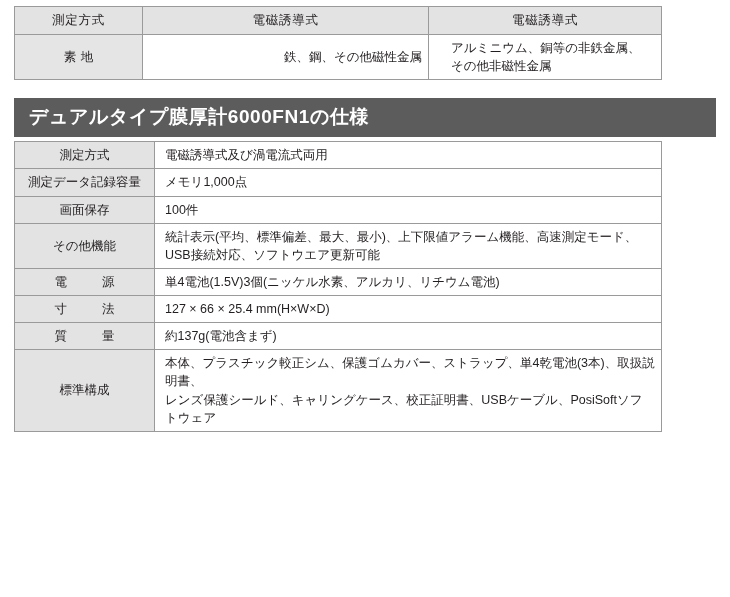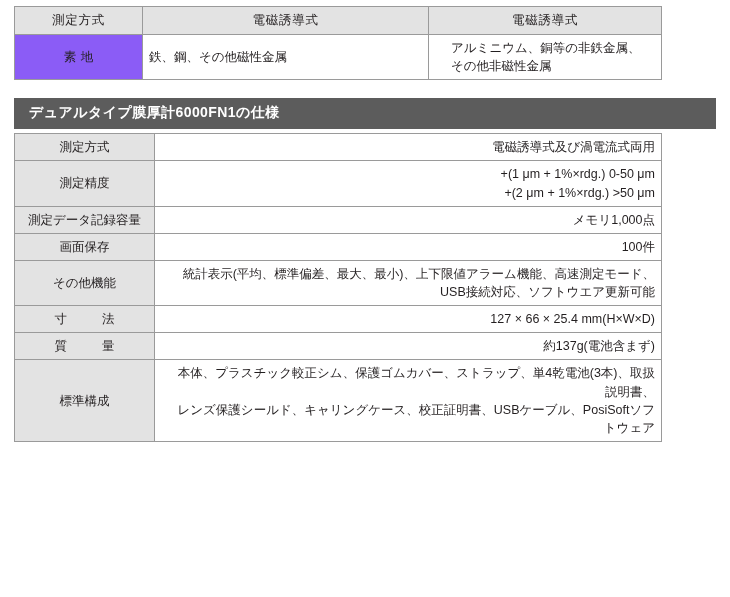--- a/index.html
+++ b/index.html
@@ -39,40 +39,40 @@
   
   .tbl-compare td {
     height: 28px;
   }
   .tbl-compare .hdr {
     background: #e3e3e3;
     text-align: center;
     letter-spacing: 0.06em;
   }
   .tbl-compare .rowlabel {
-    background: #8b5cf6;
+    background: #e5e5e5;
     text-align: center;
     letter-spacing: 0.35em;
     text-indent: 0.35em;
   }
   .tbl-compare .cell-center {
-    text-align: left;
+    text-align: right;
   }
   .tbl-compare .cell {
     text-align: left;
     padding-left: 22px;
   }
 
   
   .section-title {
     margin-top: 18px;
     width: 702px;
     background: #5c5c5c;
     color: #ffffff;
-    font-size: 14px;
+    font-size: 19px;
     font-weight: bold;
     padding: 5px 10px 6px 14px;
     letter-spacing: 0.03em;
     border: 1px solid #5c5c5c;
   }
 
   
   .tbl-spec {
     margin-top: 4px;
   }
@@ -80,22 +80,21 @@
     font-size: 12.5px;
   }
   .tbl-spec .k {
     background: #e3e3e3;
     text-align: center;
     width: 140px;
   }
   .tbl-spec .k.sp1 { letter-spacing: 0.9em; text-indent: 0.9em; }
   .tbl-spec .k.sp2 { letter-spacing: 0.9em; text-indent: 0.9em; }
   .tbl-spec .v {
-    padding-left: 20px;
-    text-align: right;
+    padding-left: 10px;
   }
   .tbl-spec .v .line {
     display: block;
   }
 </style>
 </head>
 <body>
 
 <div class="page">
 
@@ -123,43 +122,42 @@
 
   <table class="tbl-spec">
     <tbody>
         <tr>
       <td class="k">測定方式</td>
       <td class="v">
         <span class="line">電磁誘導式及び渦電流式両用</span>
       </td>
     </tr>
     <tr>
-      <td class="k">測定精度</td>
-      <td class="v">
-        <span class="line">+(1 μm + 1%×rdg.) 0-50 μm</span>
-        <span class="line">+(2 μm + 1%×rdg.) &gt;50 μm</span>
-      </td>
-    </tr>
-    <tr>
       <td class="k">測定データ記録容量</td>
       <td class="v">
         <span class="line">メモリ1,000点</span>
       </td>
     </tr>
     <tr>
       <td class="k">画面保存</td>
       <td class="v">
         <span class="line">100件</span>
       </td>
     </tr>
     <tr>
       <td class="k">その他機能</td>
       <td class="v">
         <span class="line">統計表示(平均、標準偏差、最大、最小)、上下限値アラーム機能、高速測定モード、</span>
         <span class="line">USB接続対応、ソフトウエア更新可能</span>
+      </td>
+    </tr>
+    <tr>
+      <td class="k sp1">電　源</td>
+      <td class="v">
+        <span class="line">単4電池(1.5V)3個(ニッケル水素、アルカリ、リチウム電池)</span>
       </td>
     </tr>
     <tr>
       <td class="k sp1">寸　法</td>
       <td class="v">
         <span class="line">127 × 66 × 25.4 mm(H×W×D)</span>
       </td>
     </tr>
     <tr>
       <td class="k sp2">質　量</td>

